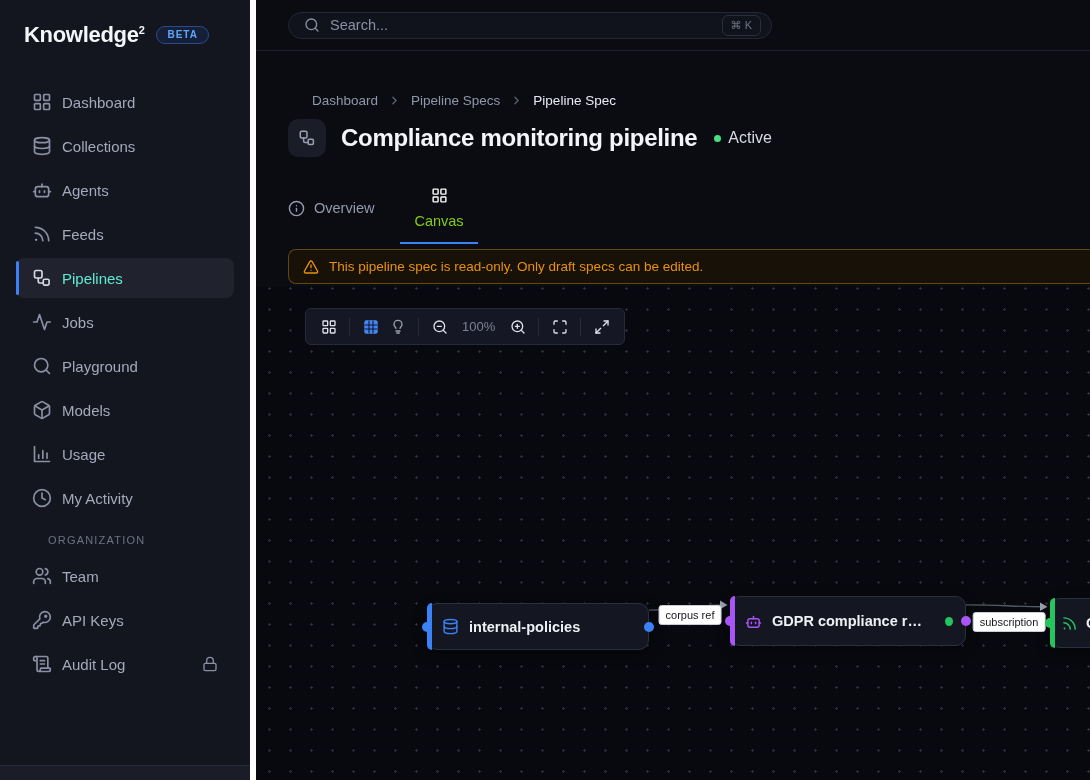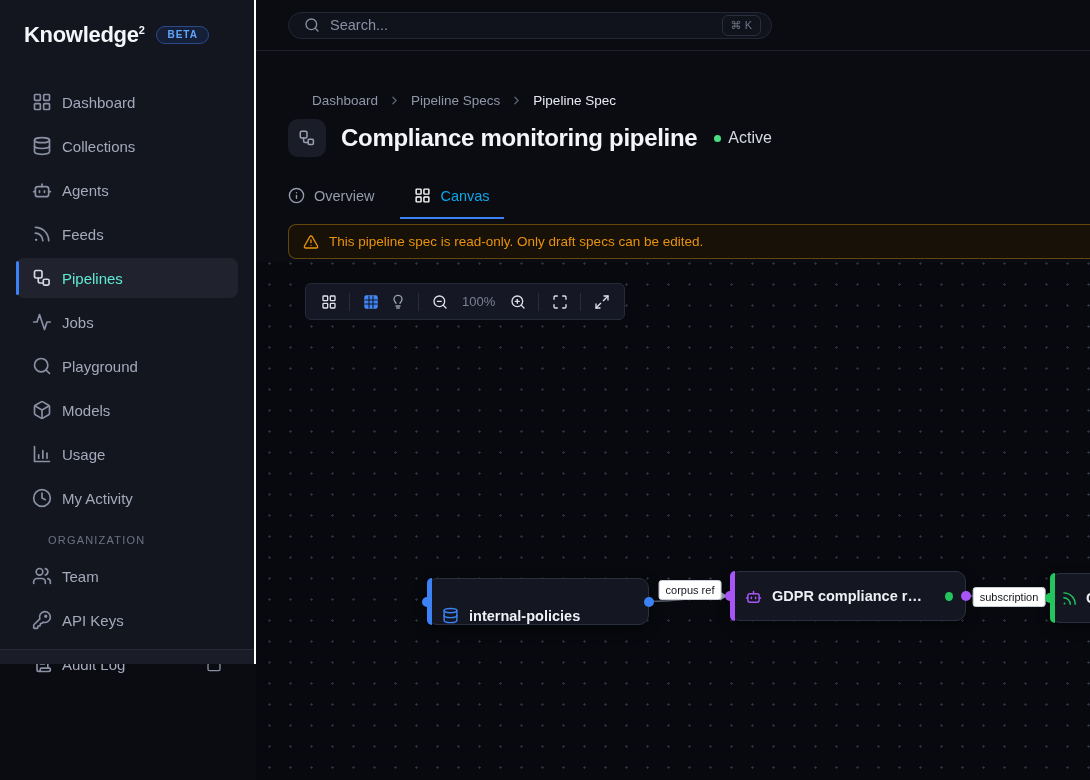--- a/index.html
+++ b/index.html
@@ -6,22 +6,22 @@
   html,body { width:1090px; height:780px; overflow:hidden; }
   body {
     font-family:"Liberation Sans", sans-serif;
     background:#0a0c12; color:#e7e9f0;
     display:flex;
   }
   svg { display:block; }
 
   
   .sidebar {
-    width:256px; height:664px; flex:0 0 256px;
-    background:#13151f; border-right:2px solid #ffffff;
+    width:256px; height:780px; flex:0 0 256px;
+    background:#13151f; border-right:6px solid #ffffff;
     position:relative; padding-top:22px;
   }
   .logo-row { display:flex; align-items:center; gap:12px; padding:0 16px 0 24px; margin-bottom:34px; }
   .logo-text { font-size:22px; font-weight:700; color:#f5f6fa; letter-spacing:-0.3px; }
   .logo-text sup { font-size:11px; font-weight:700; }
   .beta-badge {
     font-size:10px; font-weight:700; letter-spacing:1px; color:#60a5fa;
     background:#152038; border:1px solid #2b4a8a; border-radius:999px;
     padding:3px 10px; line-height:1;
   }
@@ -91,21 +91,21 @@
   .status-chip { display:flex; align-items:center; gap:7px; margin-left:2px; }
   .status-dot { width:7px; height:7px; border-radius:50%; background:#4ade80; }
   .status-text { font-size:16px; color:#d7dae2; }
 
   .tabs-row { margin:27px 0 0 18px; display:flex; gap:12px; }
   .tab {
     display:flex; align-items:center; gap:9px; padding:3px 14px 13px 14px;
     font-size:14.5px; color:#959bac; cursor:pointer; border-bottom:2.5px solid transparent;
   }
   .tab svg { width:17px; height:17px; stroke:#959bac; }
-  .tab.active { color:#0ea5e9; border-bottom-color:#3b82f6; }
+  .tab.active { color:#84cc16; border-bottom-color:#3b82f6;flex-direction:column; }
   .tab.active svg { stroke:#ffffff; }
 
   .banner {
     margin:5px 0 0 32px; height:35px;
     background:#181107; border:1px solid #63470f; border-right:none;
     border-radius:8px 0 0 8px;
     display:flex; align-items:center; gap:10px; padding:0 14px;
     color:#e8920e; font-size:13.5px;
   }
   .banner svg { width:16px; height:16px; stroke:#e8920e; flex:0 0 16px; }
@@ -416,21 +416,21 @@
         </div>
       </div>
 
       <svg class="edges-svg" viewBox="0 0 834 518" preserveAspectRatio="none">
         <path d="M 393 339.5 C 425 339.5 445 334 466 334" stroke="#565b68" stroke-width="1.5" fill="none"></path>
         <polygon points="464,329.5 471.5,334 464,338.5" fill="#9aa0ae"></polygon>
         <path d="M 710 334 C 740 334 765 336 786 336" stroke="#565b68" stroke-width="1.5" fill="none"></path>
         <polygon points="784,331.5 791.5,336 784,340.5" fill="#9aa0ae"></polygon>
       </svg>
 
-      <div class="node" style="left:171px; top:316px; width:222px; height:47px; padding:0 16px 0 14px; gap:10px;align-items:flex-end;">
+      <div class="node" style="left:171px; top:316px; width:222px; height:47px; padding:0 16px 0 14px; gap:10px;">
         <span class="accent" style="background:#3b82f6;"></span>
         <svg viewBox="0 0 24 24" fill="none" stroke="#3b82f6" stroke-width="2" stroke-linecap="round" stroke-linejoin="round">
             <ellipse cx="12" cy="5" rx="9" ry="3"></ellipse>
             <path d="M3 5v14c0 1.66 4 3 9 3s9-1.34 9-3V5"></path>
             <path d="M3 12c0 1.66 4 3 9 3s9-1.34 9-3"></path>
           </svg>
         <span class="node-label">internal-policies</span>
       </div>
       <span class="handle h-blue" style="left:166px; top:334.5px;"></span>
       <span class="handle h-blue" style="left:388px; top:334.5px;"></span>

